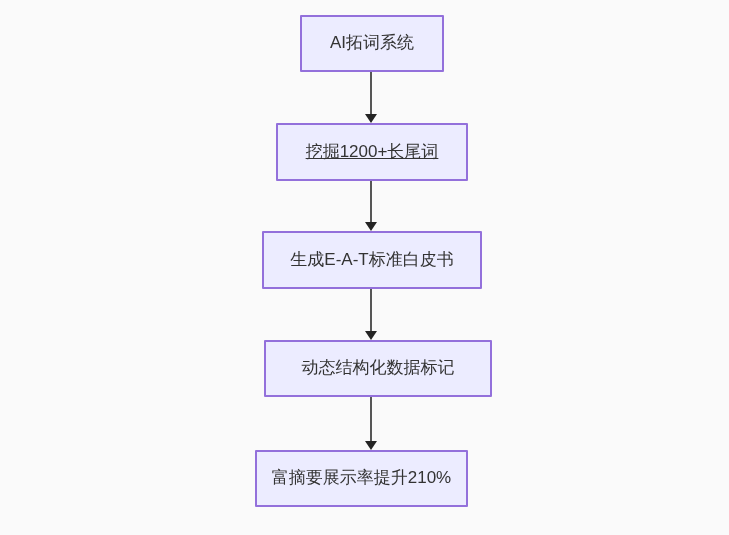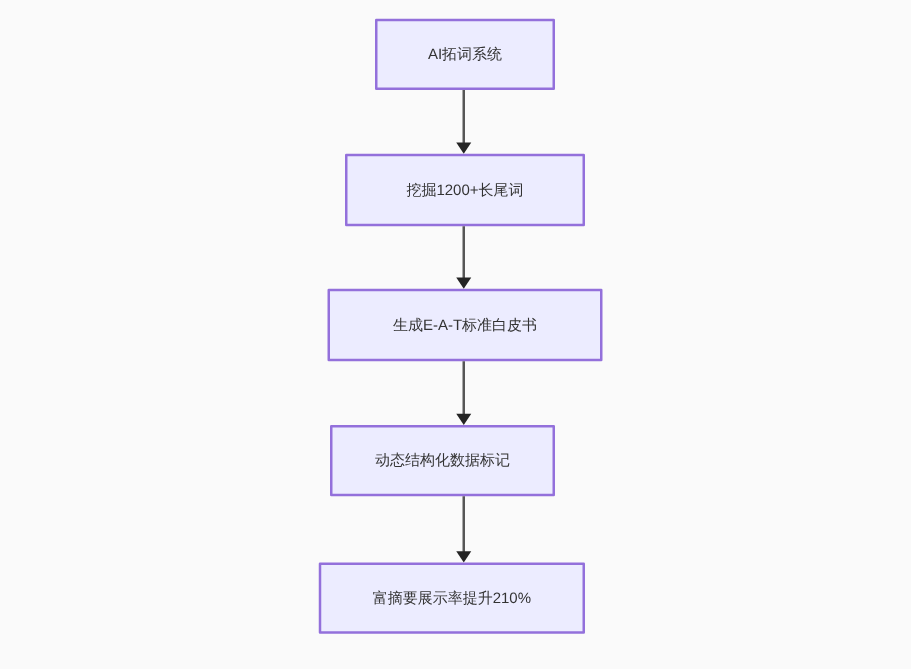--- a/index.html
+++ b/index.html
@@ -20,29 +20,29 @@
   .node {
     position: absolute;
     box-sizing: border-box;
     background: #ececff;
     border: 2px solid #9370db;
     border-radius: 1px;
     display: flex;
     align-items: center;
     justify-content: center;
     color: #333333;
-    font-size: 12px;
+    font-size: 17px;
     line-height: 1.2;
     text-align: center;
     white-space: nowrap;
   }
   .node-1 { left: 300px; top: 15px;  width: 144px; height: 57px; }
-  .node-2 { left: 276px; top: 123px; width: 192px; height: 58px; }
+  .node-2 { left: 276px; top: 123px; width: 192px; height: 58px; text-decoration: underline; }
   .node-3 { left: 262px; top: 231px; width: 220px; height: 58px; }
-  .node-4 { left: 264px; top: 340px; width: 180px; height: 57px; }
+  .node-4 { left: 264px; top: 340px; width: 228px; height: 57px; }
   .node-5 { left: 255px; top: 450px; width: 213px; height: 57px; }
 
   .arrow {
     position: absolute;
     left: 365px;            
     width: 12px;
     display: flex;
     flex-direction: column;
     align-items: center;
   }

